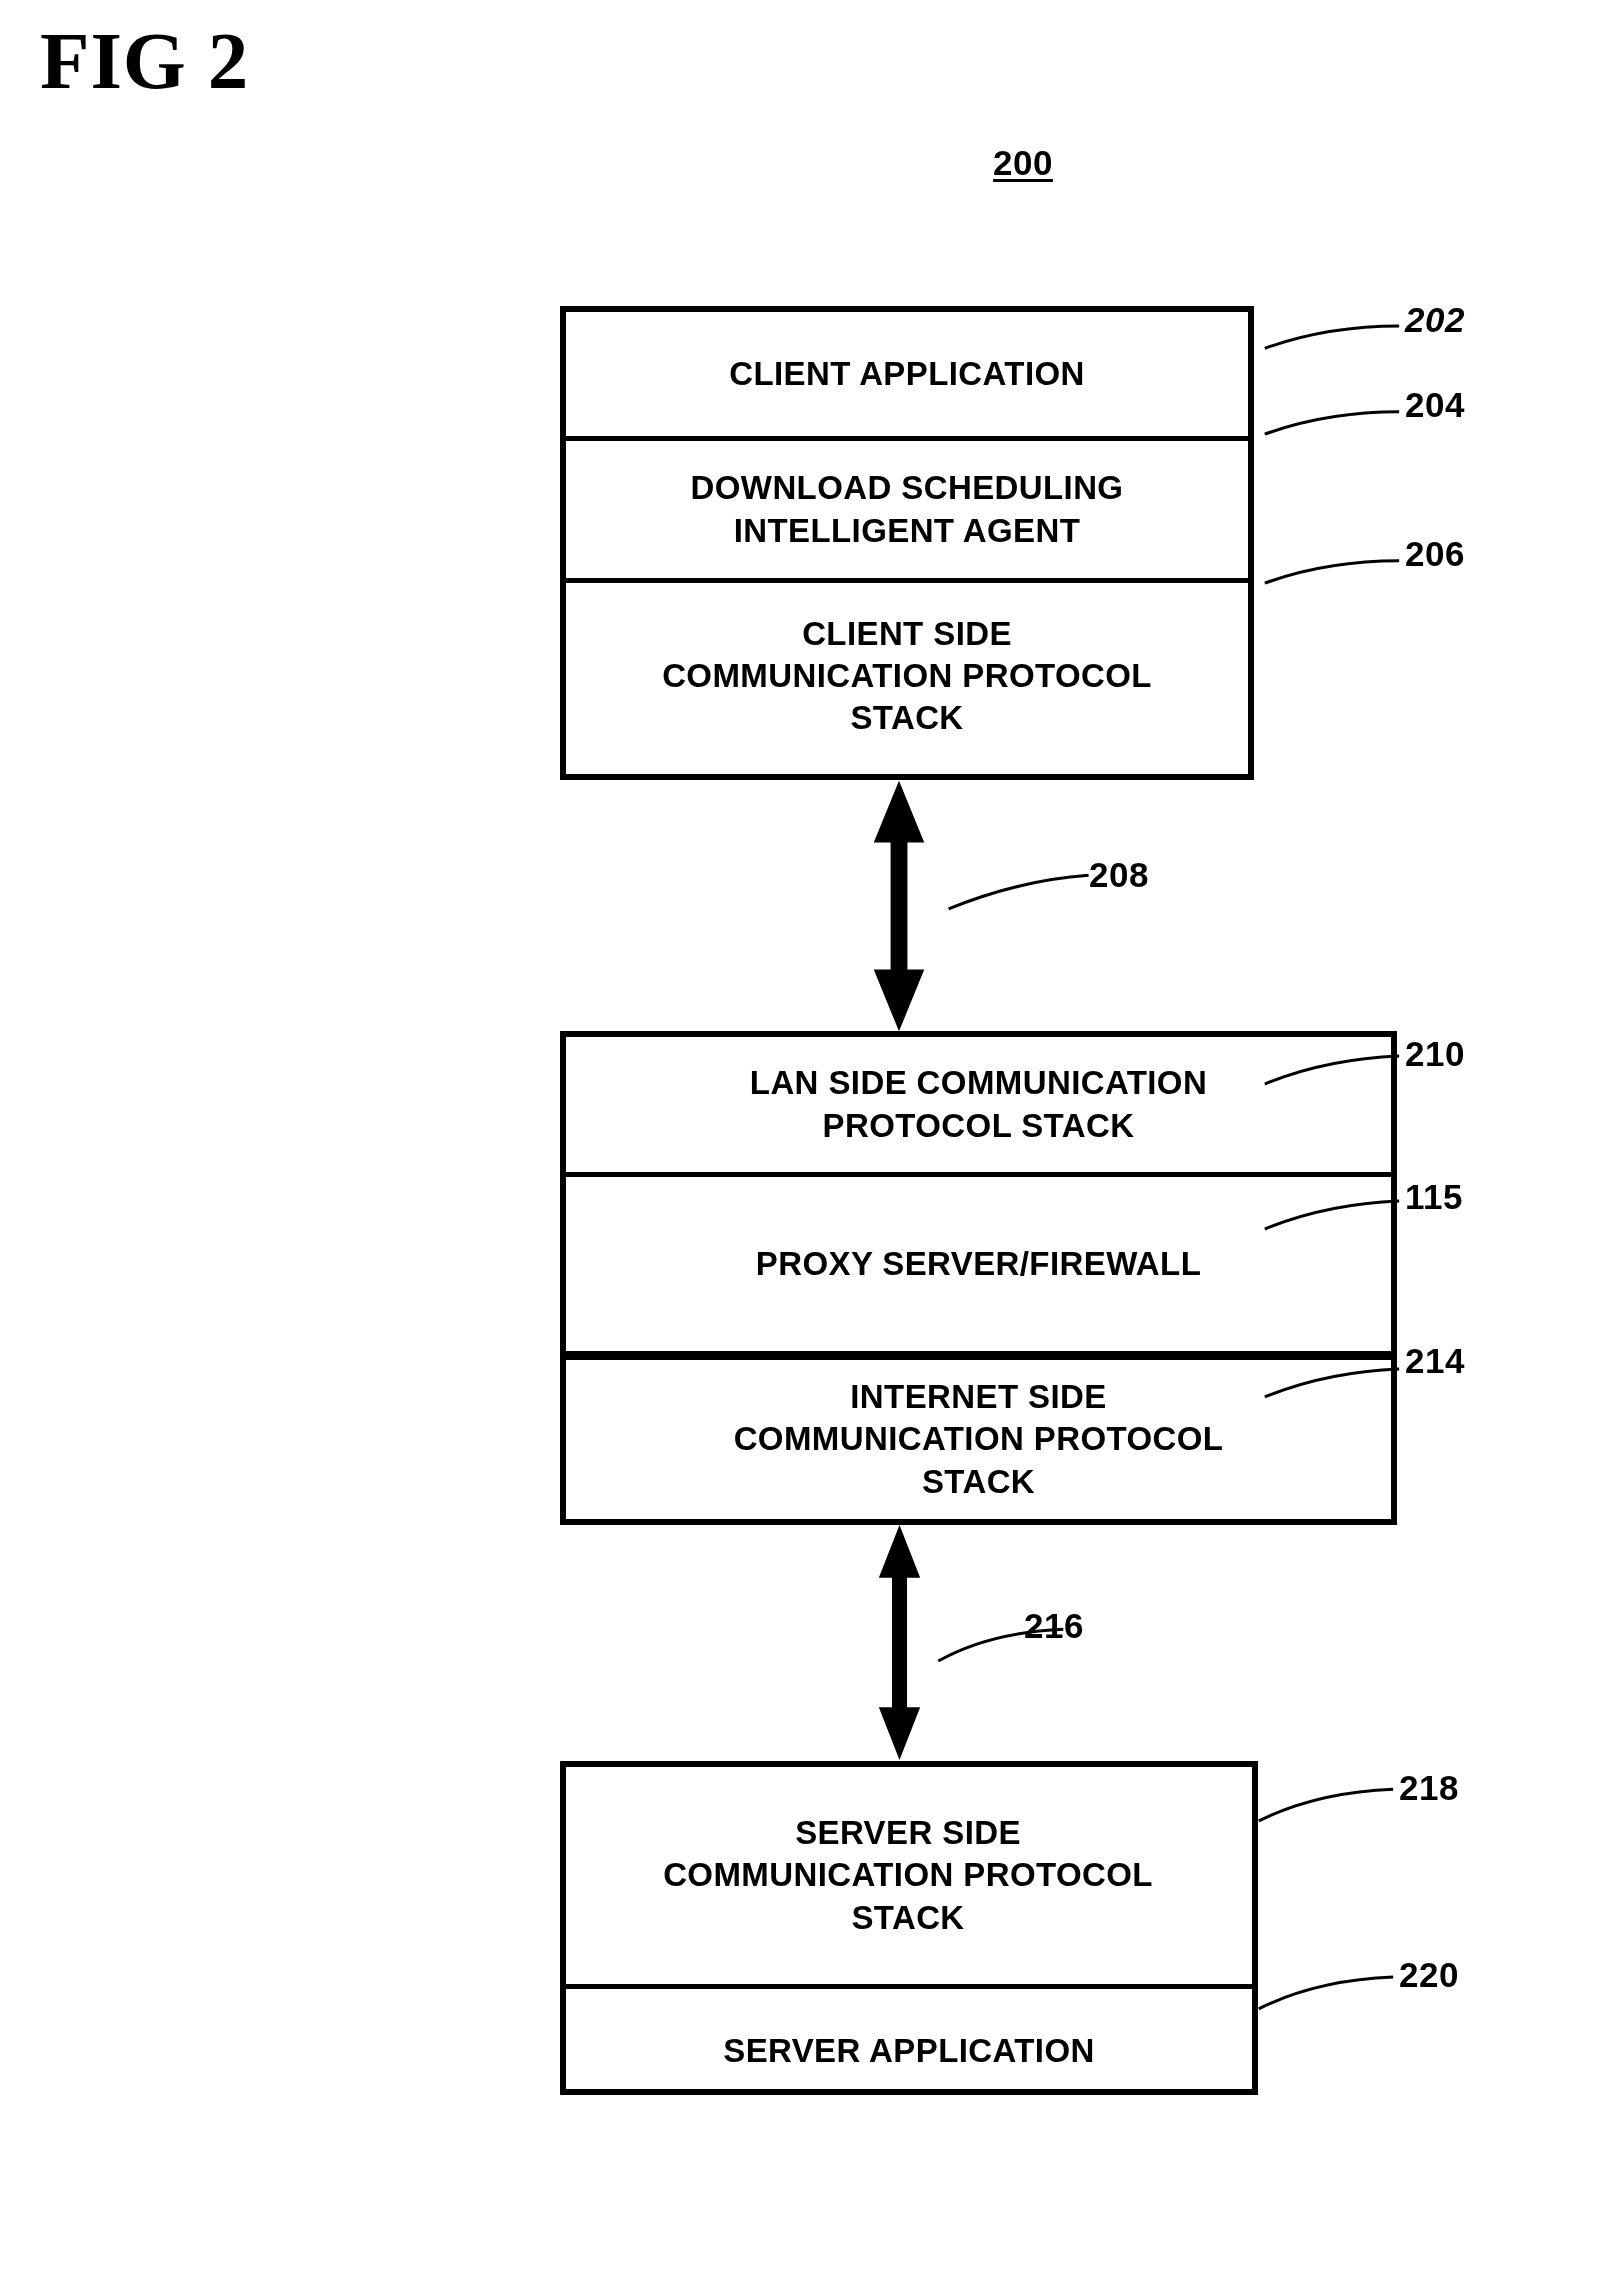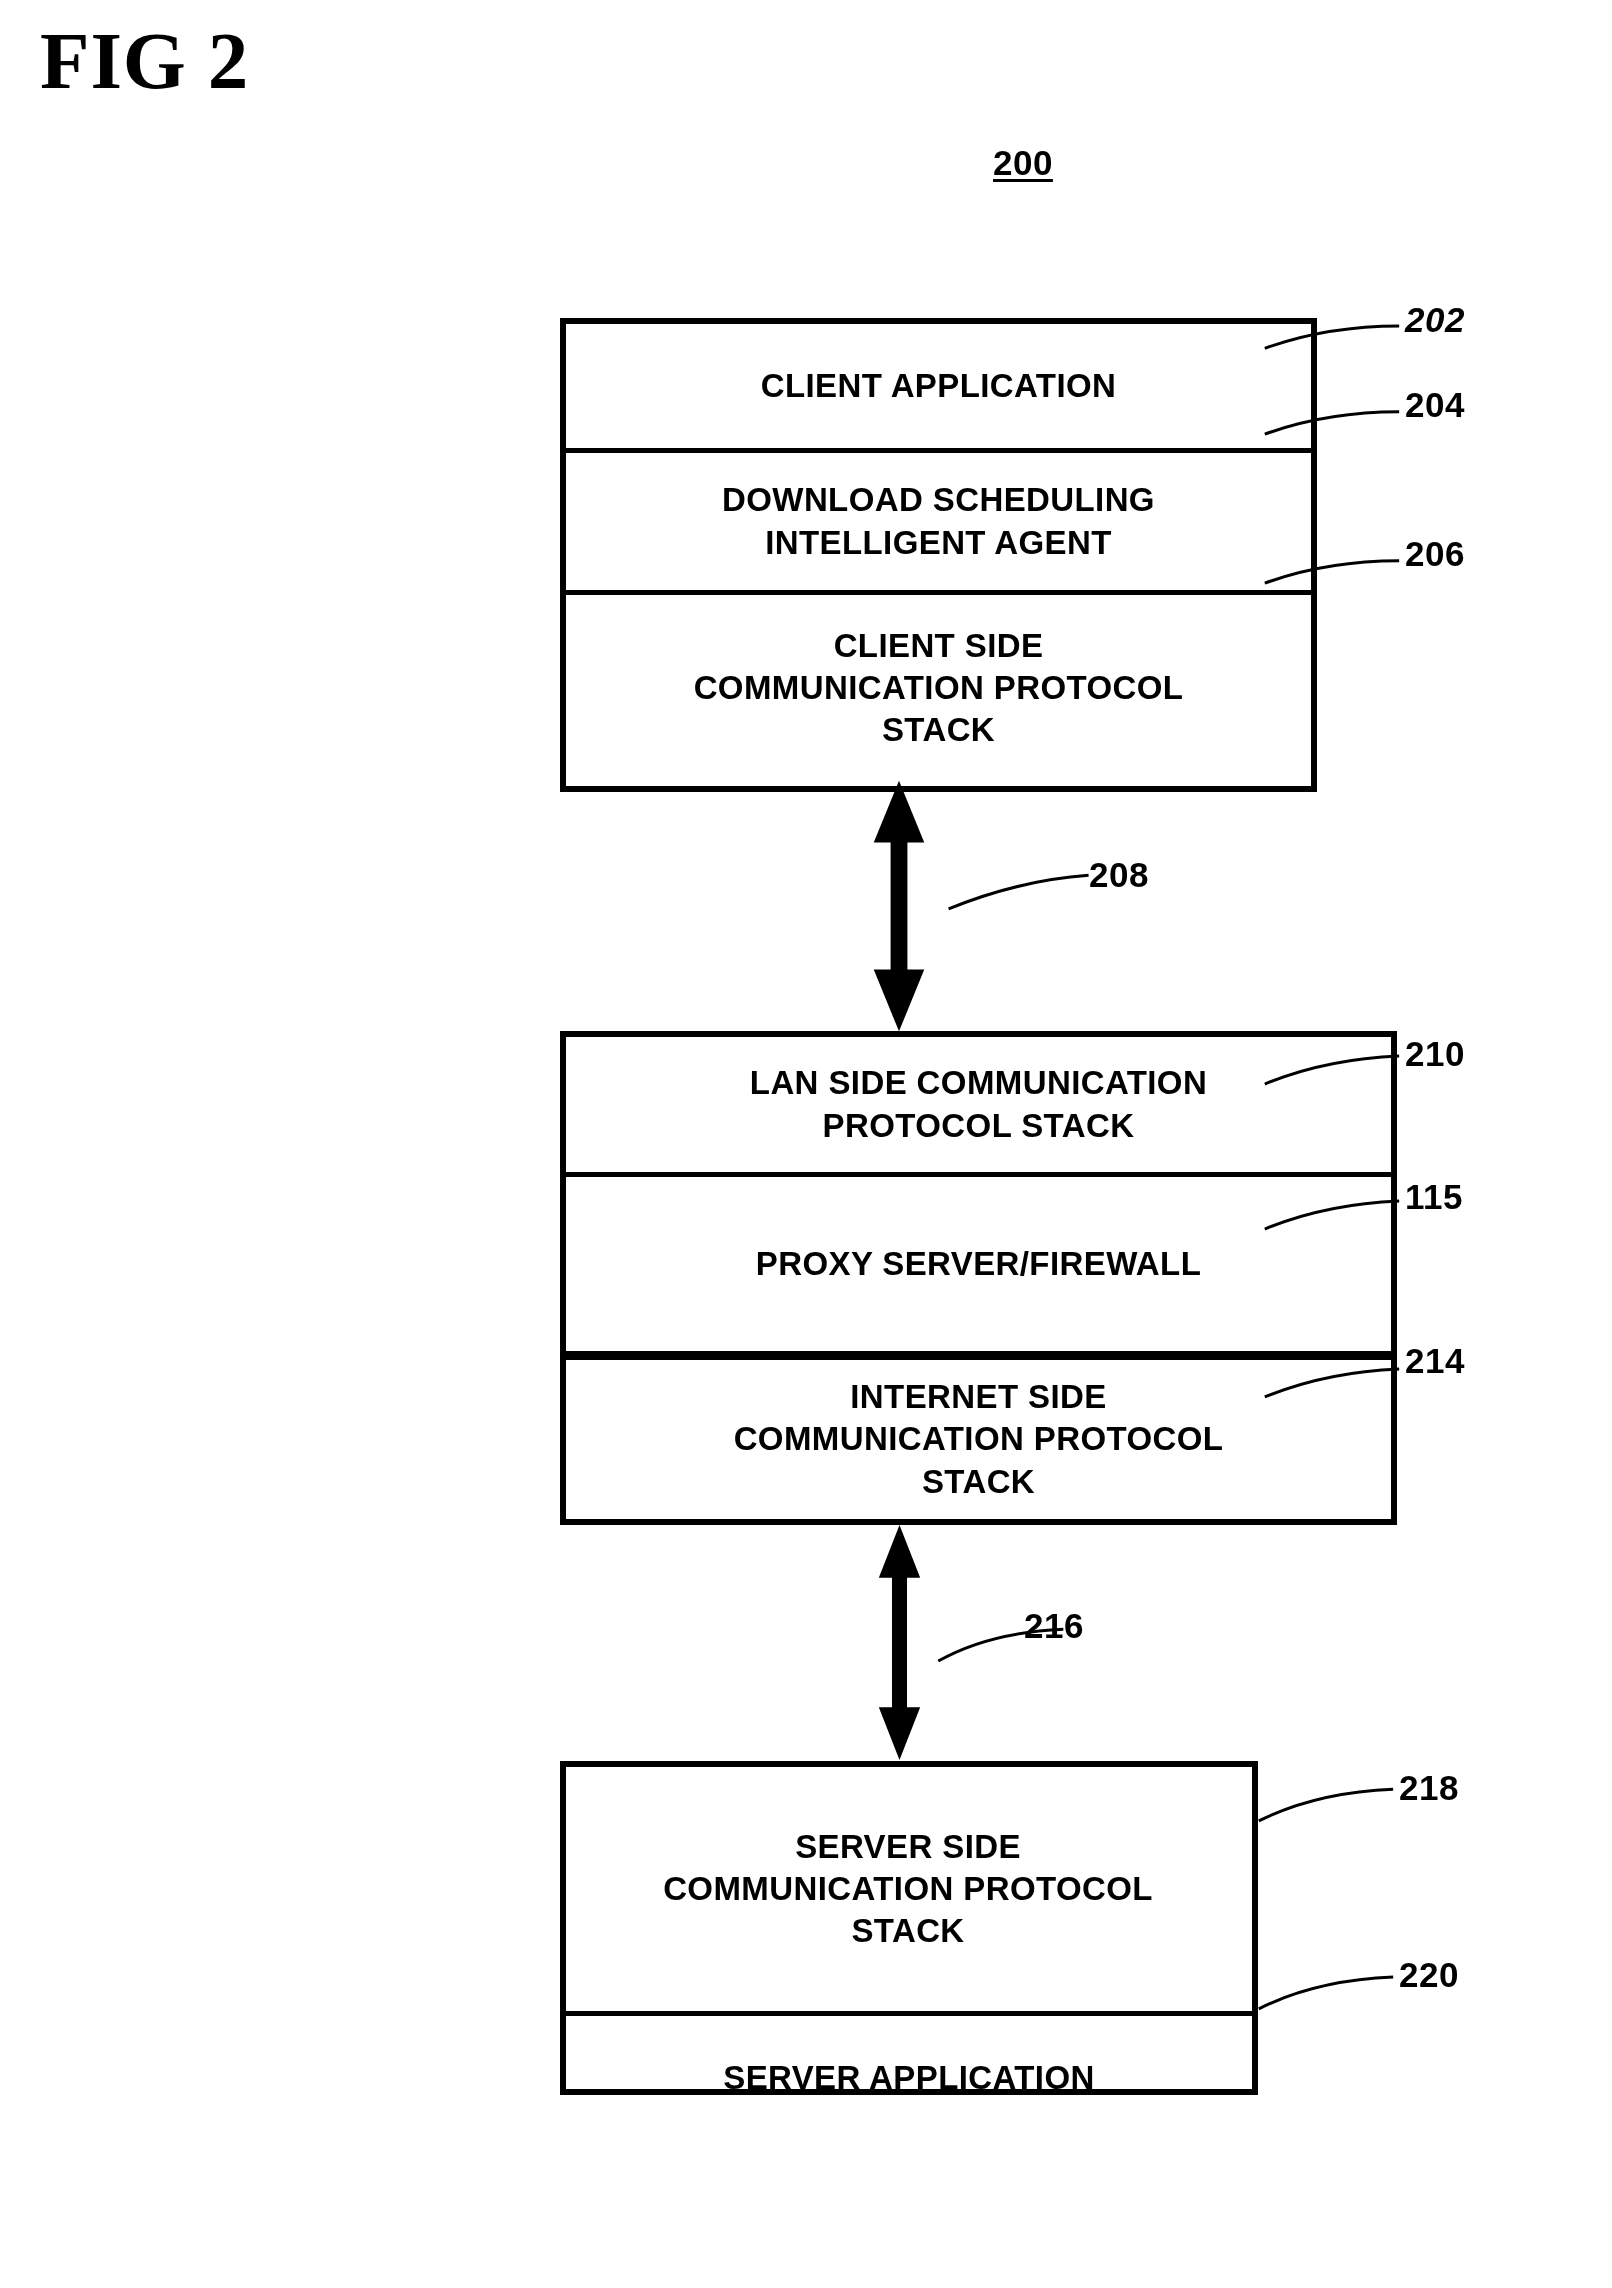--- a/index.html
+++ b/index.html
@@ -58,34 +58,34 @@
     font-weight: bold;
     letter-spacing: 0.4px;
     line-height: 1.28;
     padding: 1.9px 13px;
   }
   .cell .txt { white-space: pre-line; }
   .cell.div-top { border-top: 5.6px solid #000; }
   .cell.div-top-thick { border-top: 9.4px solid #000; }
 
   
-  #group-client { left: 560px; top: 318px; width: 757px; height: 474px; }
+  #group-client { left: 560px; top: 306px; width: 694px; height: 474px; }
   #g1-cell-0 { height: 124px; }
   #g1-cell-1 { height: 142px; }
   #g1-cell-2 { height: 191px; }
 
   
   #group-proxy { left: 560px; top: 1031px; width: 837px; height: 494px; }
   #g2-cell-0 { height: 135px; }
   #g2-cell-1 { height: 179px; }
   #g2-cell-2 { height: 168px; }
 
   
   #group-server { left: 560px; top: 1761px; width: 698px; height: 334px; }
-  #g3-cell-0 { height: 244px; padding-left: 11px; }
+  #g3-cell-0 { height: 217px; padding-left: 11px; }
   #g3-cell-1 { height: 130px; }
 
   
   .arrow {
     position: absolute;
   }
   #arrow-208 { left: 870px; top: 780px; width: 58px; height: 252px; }
   #arrow-216 { left: 875px; top: 1525px; width: 49px; height: 235px; }
 
   

